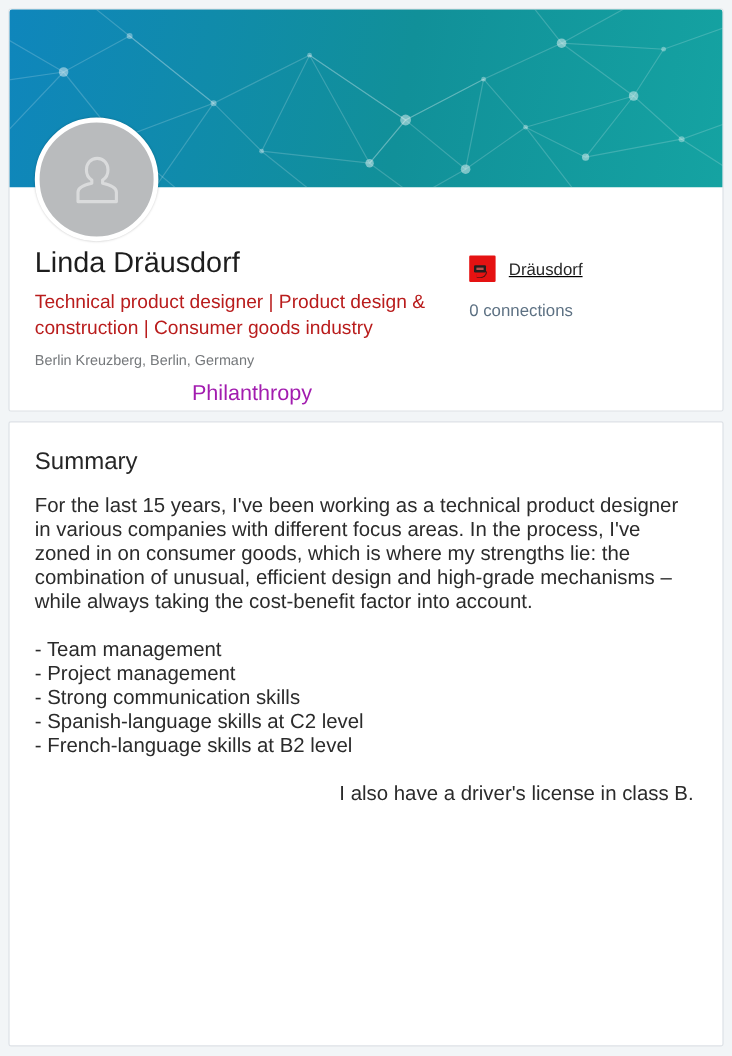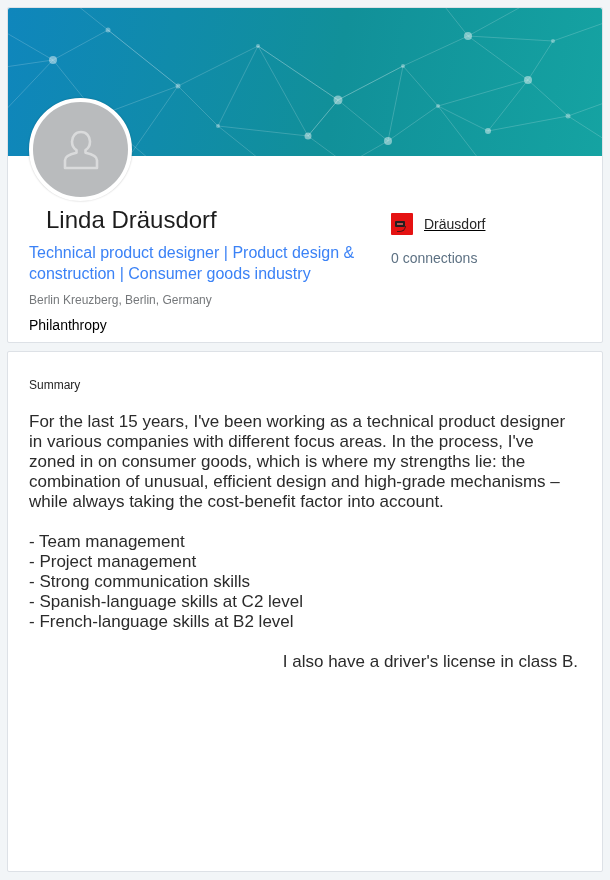--- a/index.html
+++ b/index.html
@@ -47,38 +47,38 @@
   .profile-body {
     display: flex;
     padding: 50px 21px 0 21px;
   }
   .profile-left { flex: 1; }
   .profile-name {
     font-size: 24px;
     color: #1d1d1d;
     line-height: 28px;
     font-weight: 400;
-    margin-left: 17px;
   }
   .profile-headline {
     font-size: 16px;
-    color: #3b82f6;
+    color: #b91c1c;
     line-height: 21px;
     margin-top: 8px;
     max-width: 372px;
   }
   .profile-location {
     font-size: 12px;
     color: #75787b;
     margin-top: 9px;
   }
   .profile-industry {
-    font-size: 14px;
-    color: #000000;
+    font-size: 18px;
+    color: #a21caf;
     margin-top: 10px;
+    text-align: center;
   }
   .profile-right {
     width: 190px;
     padding-top: 7px;
   }
   .company-row {
     display: flex;
     align-items: center;
     cursor: pointer;
     text-decoration: underline;
@@ -129,21 +129,21 @@
     margin-top: 15px;
     cursor: pointer;
   }
   
   #summary-card {
     top: 351px;
     height: 521px;
     padding: 23px 24px 0 21px;
   }
   .section-title {
-    font-size: 12px;
+    font-size: 20px;
     font-weight: 400;
     color: #262626;
     line-height: 20px;
     margin-bottom: 17px;
   }
   .summary-block {
     font-size: 17px;
     color: #2b2b2b;
     line-height: 20px;
     white-space: pre-line;

